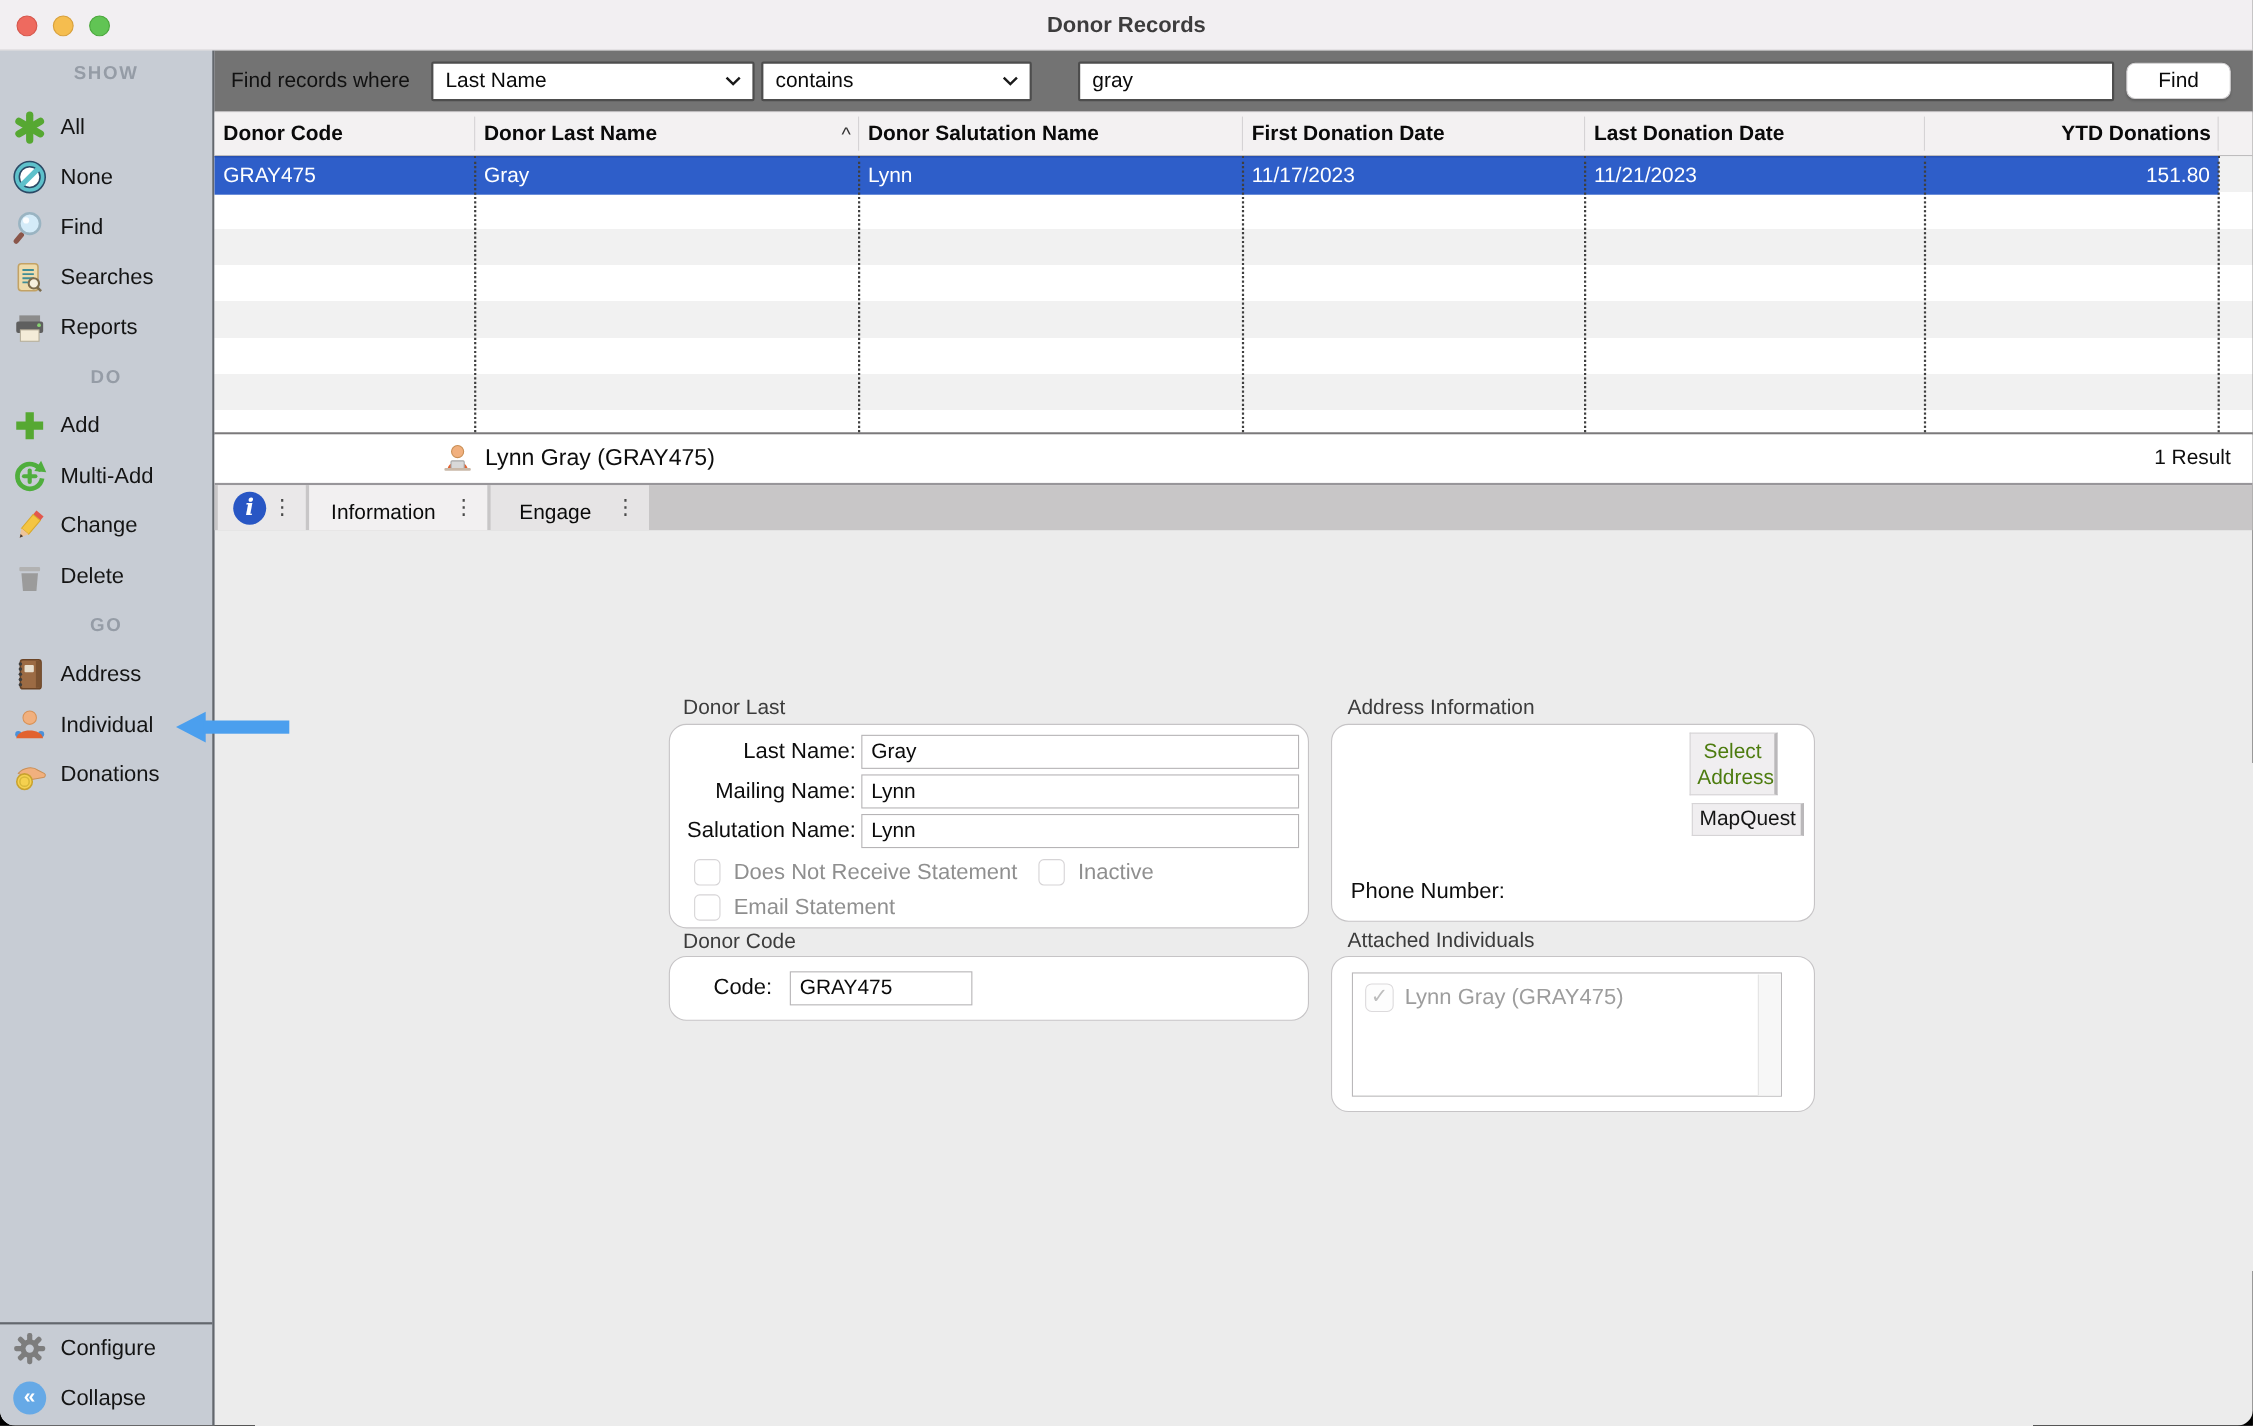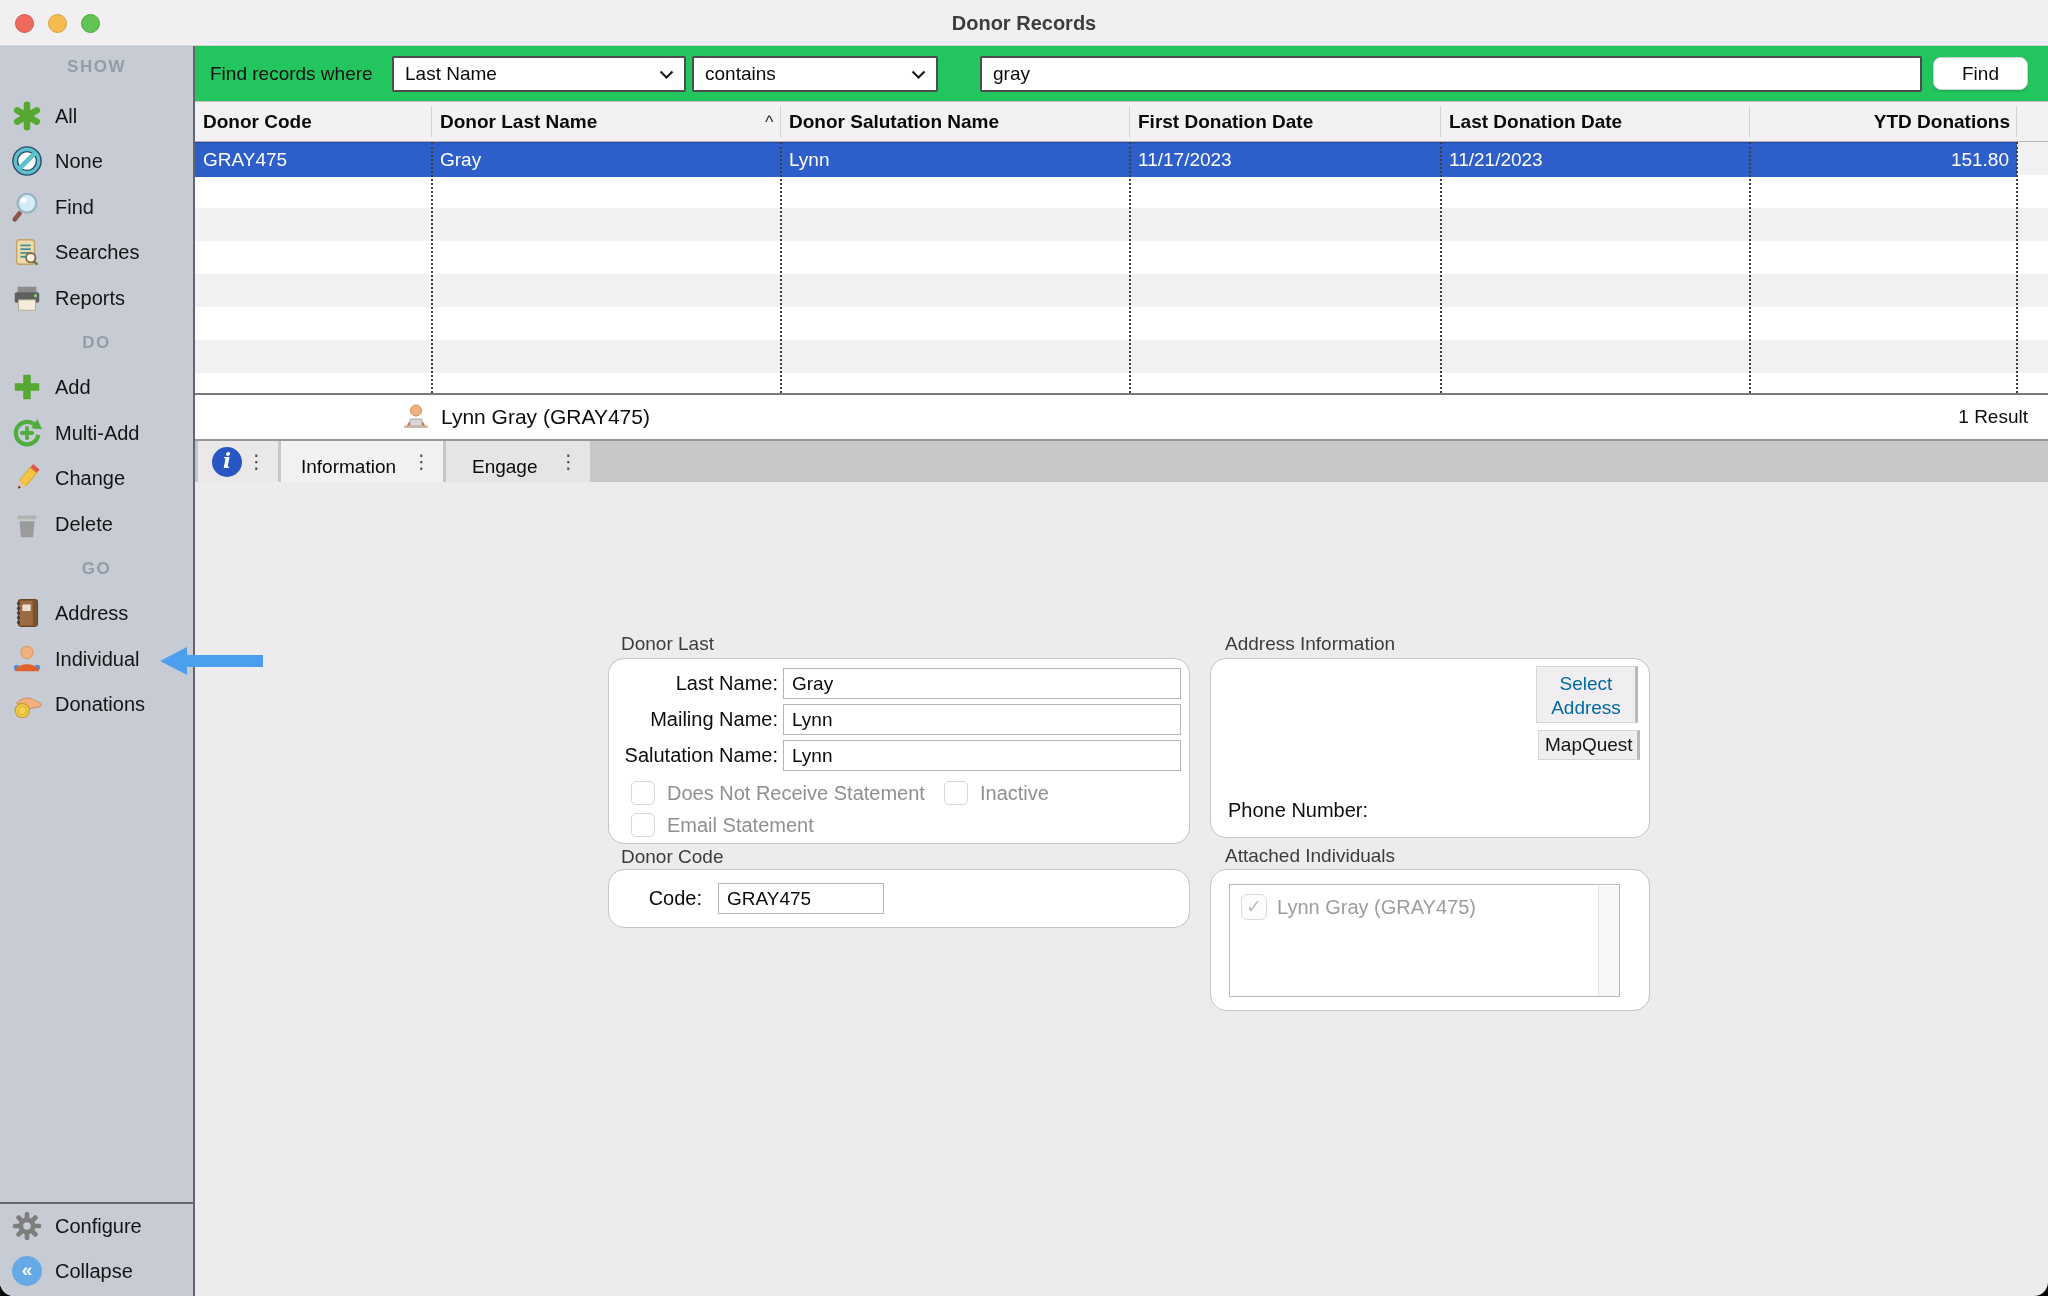--- a/index.html
+++ b/index.html
@@ -15,21 +15,21 @@
   
   #sidebar{position:absolute;left:0;top:46px;width:193px;height:1250px;background:#c7ccd4;border-right:2px solid #63676d;box-sizing:content-box;}
   .sb-h{position:absolute;left:0;width:193px;height:30px;line-height:30px;text-align:center;font-weight:bold;font-size:17px;color:#959ca6;letter-spacing:1.5px;}
   .sb-i{position:absolute;left:0;width:193px;height:44px;display:flex;align-items:center;cursor:default;}
   .sb-i .ic{width:36px;height:36px;margin-left:9px;display:flex;align-items:center;justify-content:center;flex:none;}
   .sb-i .lbl{margin-left:10px;font-size:20px;color:#141414;white-space:nowrap;}
   #sb-footer-divider{position:absolute;left:0;top:1156px;width:193px;height:0;border-top:2px solid #63676d;}
   .circ{border-radius:50%;display:flex;align-items:center;justify-content:center;color:#fff;}
   #collapse-circ{width:30px;height:30px;background:#66a9e6;font-size:19px;font-weight:bold;padding-bottom:2px;box-sizing:border-box;}
   
-  #findrow{position:absolute;left:195px;top:46px;width:1853px;height:56px;background:#22c55e;border-bottom:1px solid #c6c4c6;box-sizing:border-box;}
+  #findrow{position:absolute;left:195px;top:46px;width:1853px;height:56px;background:#737373;border-bottom:1px solid #c6c4c6;box-sizing:border-box;}
   #find-label{position:absolute;left:15px;top:0;height:55px;line-height:55px;font-size:19px;color:#111;}
   .select{position:absolute;top:10px;height:36px;background:#fff;border:2px solid #4d4d4d;border-radius:2px;display:flex;align-items:center;justify-content:space-between;padding:0 10px 0 11px;font-size:19px;color:#0a0a0a;box-sizing:border-box;}
   #find-input{position:absolute;left:785px;top:10px;width:942px;height:36px;border:2px solid #4d4d4d;border-radius:2px;background:#fff;font-size:19px;padding:0 11px;box-sizing:border-box;font-family:inherit;color:#0a0a0a;}
   #find-btn{position:absolute;left:1738px;top:11px;width:95px;height:33px;background:#fff;border:1px solid #d4d2d4;border-radius:8px;font-size:19px;color:#0a0a0a;font-family:inherit;box-shadow:0 1px 2px rgba(0,0,0,.18);}
   
   #thead{position:absolute;left:195px;top:102px;width:1853px;height:40px;background:#f3f1f2;border-bottom:1px solid #b9b7b9;box-sizing:border-box;}
   .th{position:absolute;top:0;height:39px;line-height:39px;font-weight:bold;font-size:19px;color:#0a0a0a;white-space:nowrap;}
   .th-sep{position:absolute;top:4px;height:31px;width:0;border-left:1px solid #d5d3d5;}
   #sort-caret{position:absolute;left:570px;top:0;height:39px;line-height:41px;font-size:18px;color:#333;}
   #tbody{position:absolute;left:195px;top:142px;width:1853px;height:251px;background:repeating-linear-gradient(180deg,#f1f1f1 0 33px,#ffffff 33px 66px);border-bottom:2px solid #7b797b;box-sizing:content-box;}
@@ -52,21 +52,21 @@
   #info-circ{width:30px;height:30px;background:#2856c4;font-family:"DejaVu Serif",serif;font-style:italic;font-weight:bold;font-size:21px;padding-bottom:2px;box-sizing:border-box;}
   
   .legend{position:absolute;font-size:19px;color:#3c3c3c;white-space:nowrap;}
   .grp{position:absolute;background:#fff;border:1px solid #c6c4c6;border-radius:16px;box-sizing:border-box;}
   .flabel{position:absolute;text-align:right;font-size:20px;color:#0d0d0d;height:31px;line-height:31px;white-space:nowrap;}
   .finput{position:absolute;height:31px;border:1px solid #b6b4b6;background:#fff;font-size:19px;padding:0 8px;box-sizing:border-box;font-family:inherit;color:#0a0a0a;}
   .cb{position:absolute;width:24px;height:24px;border:1.5px solid #d6d4d6;border-radius:5px;background:#fff;box-sizing:border-box;}
   .cb-lbl{position:absolute;font-size:20px;color:#8f8f8f;height:26px;line-height:26px;white-space:nowrap;}
   .addr-line{font-size:20px;color:#0d0d0d;line-height:27px;}
   .bevel-btn{position:absolute;background:#f0eef0;border:1px solid #d6d4d6;border-right:3px solid #bab8ba;font-family:inherit;box-sizing:border-box;}
-  #btn-select-address{left:1536px;top:666px;width:102px;height:57px;font-size:19px;line-height:24px;color:#0369a1;text-align:center;padding-top:4px;}
+  #btn-select-address{left:1536px;top:666px;width:80px;height:57px;font-size:19px;line-height:24px;color:#4d7c0f;text-align:center;padding-top:4px;}
   #btn-mapquest{left:1538px;top:730px;width:102px;height:30px;font-size:19px;color:#151515;text-align:center;}
   #phone-label{position:absolute;left:1228px;top:799px;font-size:20px;color:#0d0d0d;}
   #attached-list{position:absolute;left:1229px;top:884px;width:391px;height:113px;background:#fff;border:1px solid #bab8ba;box-sizing:border-box;}
   #attached-scroll{position:absolute;left:368px;top:1px;width:21px;height:110px;background:#f7f7f7;border-left:1px solid #e3e3e3;box-sizing:border-box;}
   #attached-cb{position:absolute;left:11px;top:9px;width:26px;height:26px;border:1.5px solid #dcdadc;border-radius:6px;background:#fdfdfd;box-sizing:border-box;text-align:center;line-height:23px;font-size:19px;color:#bdbdbd;font-family:"DejaVu Sans",sans-serif;}
   #attached-lbl{position:absolute;left:47px;top:9px;height:26px;line-height:26px;font-size:20px;color:#9d9d9d;white-space:nowrap;}
   
   #arrow-head{position:absolute;left:160px;top:647px;width:0;height:0;border-top:14px solid transparent;border-bottom:14px solid transparent;border-right:27px solid #4b9fee;z-index:30;}
   #arrow-shaft{position:absolute;left:185px;top:655px;width:78px;height:12px;background:#4b9fee;z-index:30;}
 </style>

